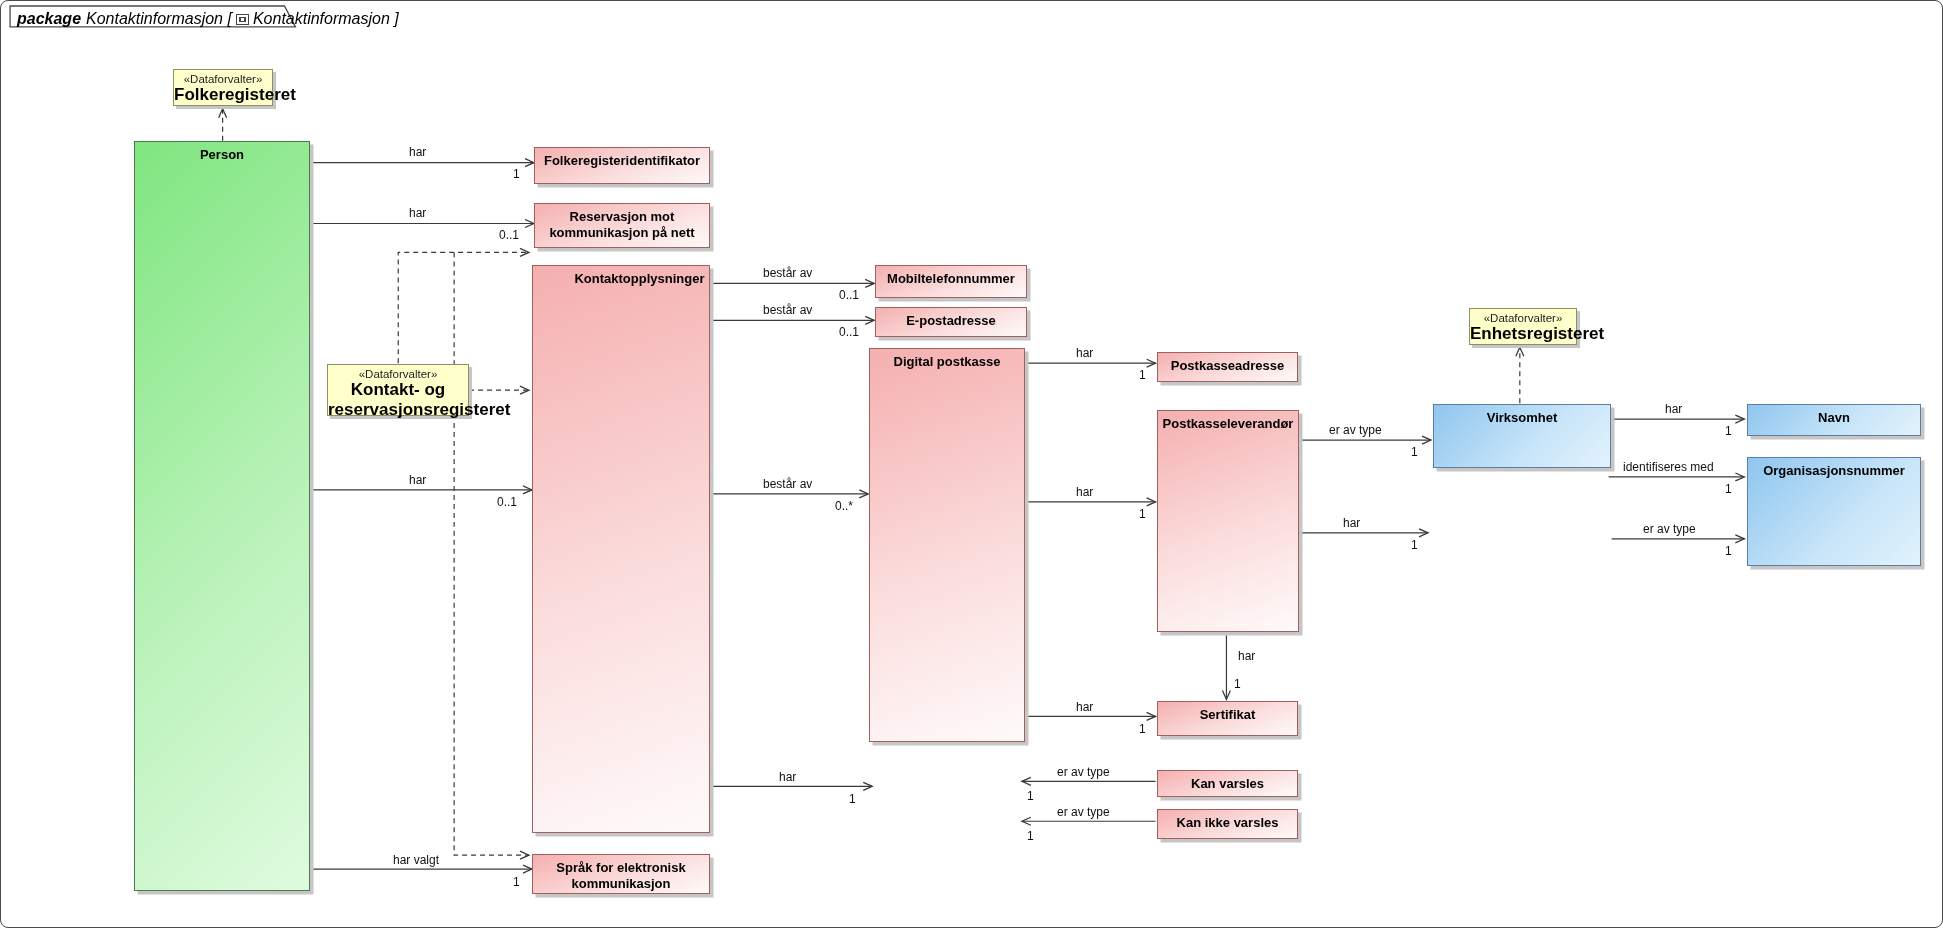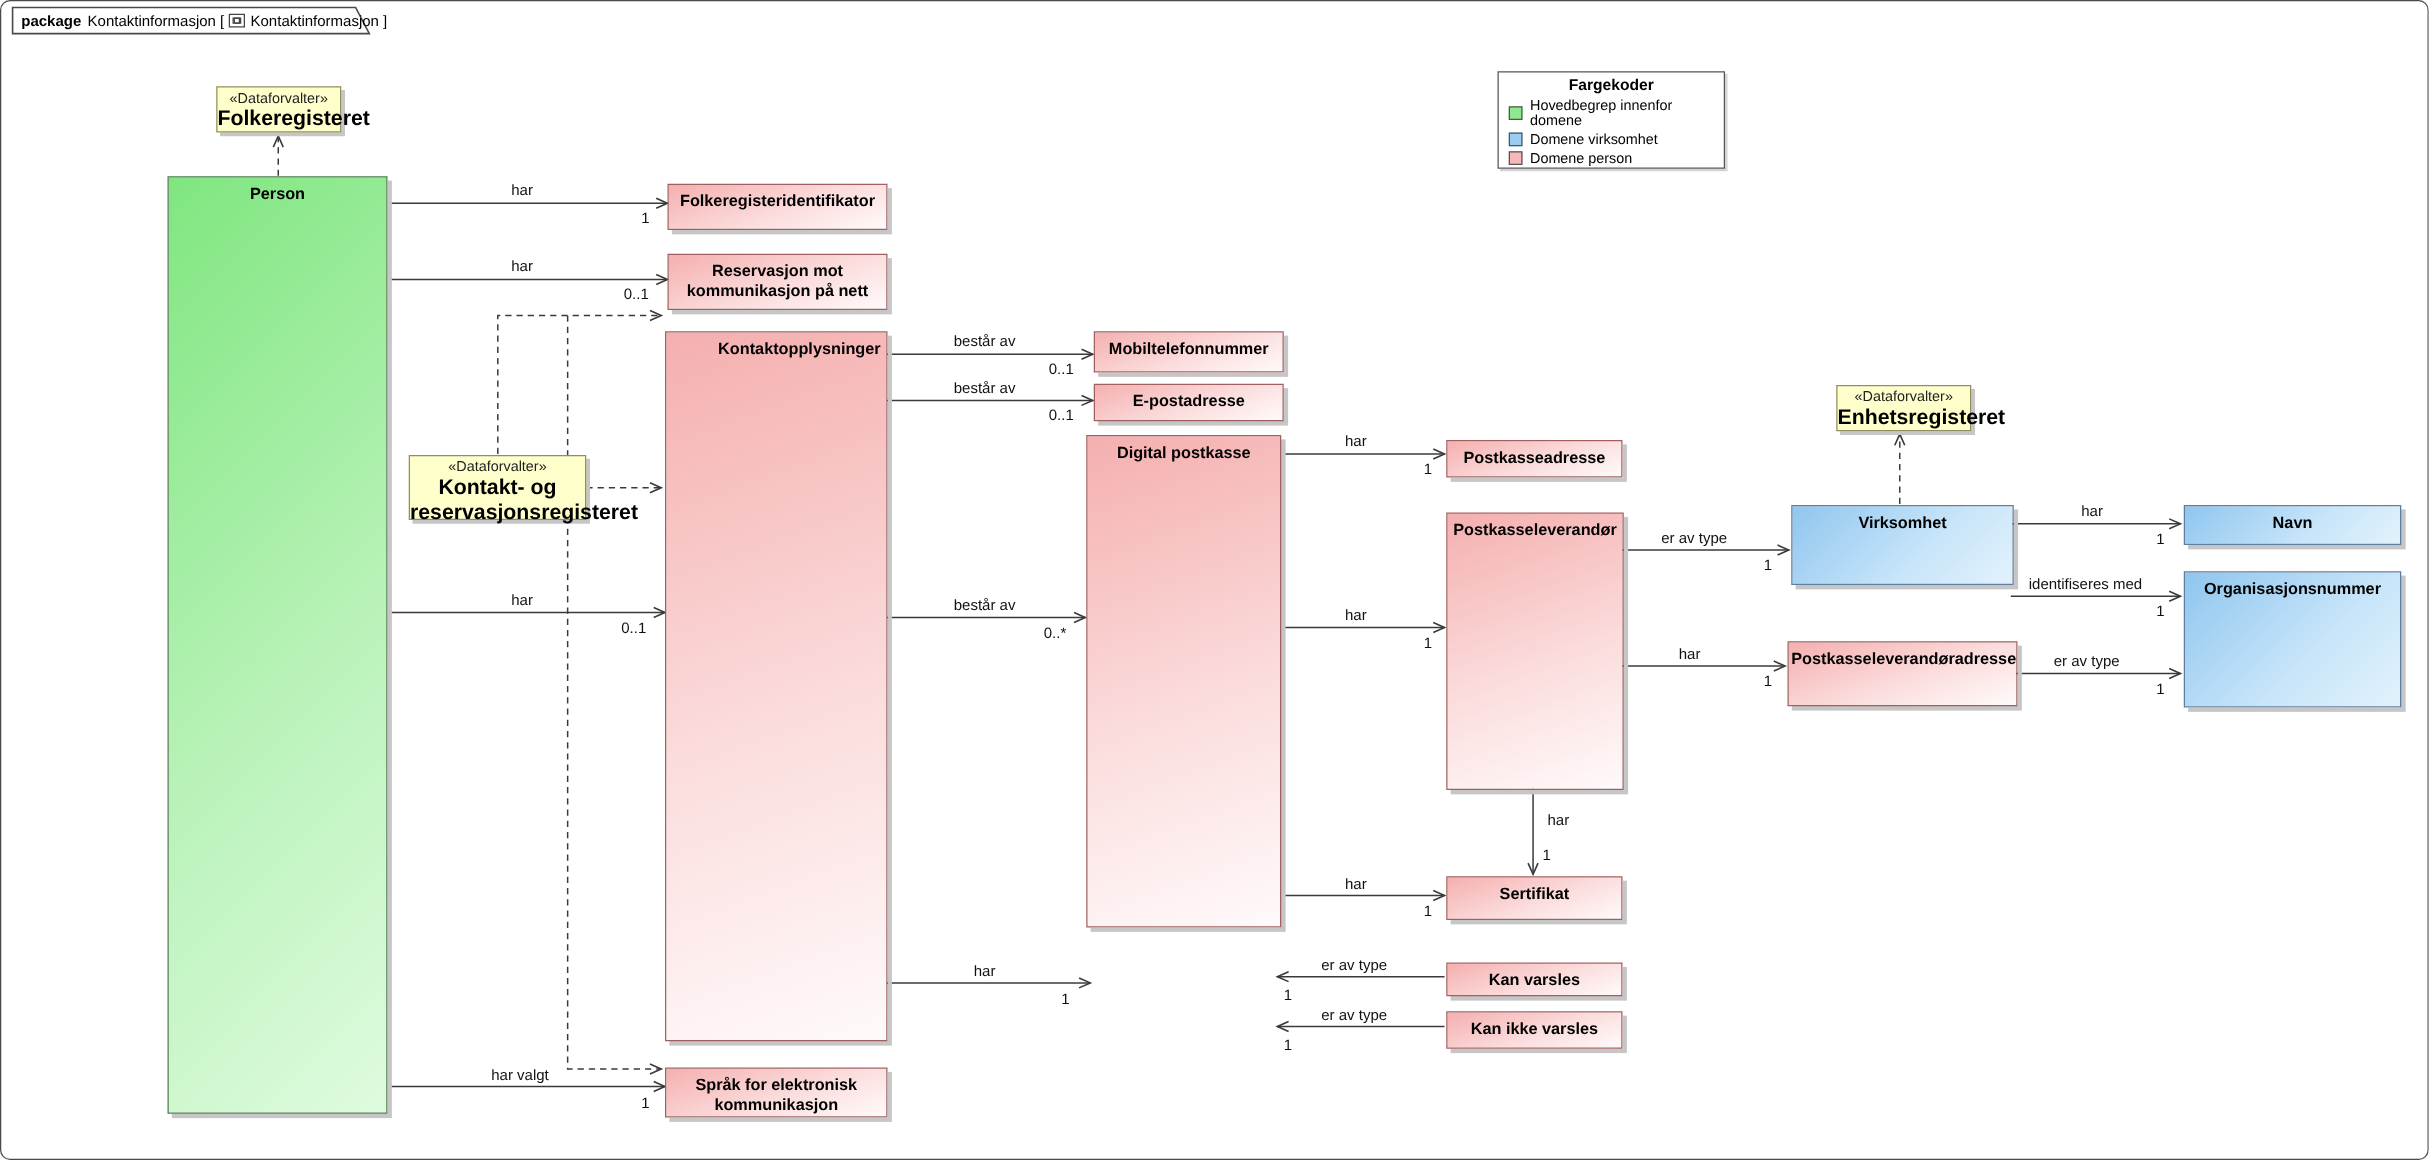--- a/index.html
+++ b/index.html
@@ -20,21 +20,21 @@
   .note .nname  { font-size:17px; font-weight:bold; line-height:1.2; color:#000; }
 
   .elabel, .emult { position:absolute; font-size:12px; color:#111; white-space:nowrap; }
 
   .legend { position:absolute; left:1197px; top:56px; width:182px; height:78px;
             background:#fff; border:1.2px solid #555; box-shadow:2px 2px 0 #d4d4d4; }
   .legend-title { font-weight:bold; font-size:12.5px; text-align:center; padding:3px 0 2px; }
   .legend-item { display:flex; align-items:center; gap:6px; padding:1.5px 8px; font-size:11.5px; }
   .swatch { width:11px; height:11px; border:1px solid #555; flex:0 0 auto; }
 
-  .tab-text { position:absolute; left:16px; top:9px; font-size:12px; white-space:nowrap; color:#000; }
+  .tab-text { position:absolute; left:16px; top:9px; font-size:16px; white-space:nowrap; color:#000;font-style:italic; }
   .kw { font-weight:bold; margin-right:5px; }
   .dicon { display:inline-block; width:13px; height:11px; border:1px solid #444;
            margin:0 4px; vertical-align:-1px; position:relative; background:#fff; }
   .dicon::before { content:""; position:absolute; left:2px; top:2px; width:4px; height:3px; border:1px solid #444; }
   .dicon::after  { content:""; position:absolute; right:2px; bottom:2px; width:4px; height:3px; border:1px solid #444; }
 </style>
 </head>
 <body>
 
 <div class="canvas">
@@ -76,35 +76,20 @@
       <polyline points="397,363 397,252 528,252" marker-end="url(#arr)"></polyline>
       <line x1="468" y1="390" x2="528" y2="390" marker-end="url(#arr)"></line>
       <polyline points="453,252 453,856 528,856" marker-end="url(#arr)"></polyline>
     </g>
   </svg>
 
   <div class="tab-text">
     <span class="kw">package</span><span>Kontaktinformasjon [</span><span class="dicon"></span><span>Kontaktinformasjon ]</span>
   </div>
 
-  <div class="legend">
-    <div class="legend-title">Fargekoder</div>
-    <div class="legend-item">
-      <span class="swatch" style="background-color: rgb(142, 232, 142);"></span>
-      <span>Hovedbegrep innenfor domene</span>
-    </div>
-    <div class="legend-item">
-      <span class="swatch" style="background-color: rgb(155, 205, 242);"></span>
-      <span>Domene virksomhet</span>
-    </div>
-    <div class="legend-item">
-      <span class="swatch" style="background-color: rgb(246, 184, 184);"></span>
-      <span>Domene person</span>
-    </div>
-  </div>
 
   <div class="note" style="left:172px;top:68px;width:100px;height:37px;">
     <div class="stereo">«Dataforvalter»</div>
     <div class="nname">Folkeregisteret</div>
   </div>
   <div class="note" style="left:326px;top:363px;width:142px;height:52px;">
     <div class="stereo">«Dataforvalter»</div>
     <div class="nname">Kontakt- og reservasjonsregisteret</div>
   </div>
   <div class="note" style="left:1468px;top:307px;width:108px;height:37px;">
@@ -153,23 +138,20 @@
   </div>
   <div class="node blue" style="left:1432px;top:403px;width:178px;height:64px;">
     <span class="nlabel">Virksomhet</span>
   </div>
   <div class="node blue" style="left:1746px;top:403px;width:174px;height:32px;">
     <span class="nlabel">Navn</span>
   </div>
   <div class="node blue" style="left:1746px;top:456px;width:174px;height:109px;text-align:center;">
     <span class="nlabel">Organisasjonsnummer</span>
   </div>
-  <div class="node pink" style="left:1429px;top:512px;width:184px;height:52px;">
-    <span class="nlabel">Postkasseleverandøradresse</span>
-  </div>
 
   <div class="elabel" style="left:408px;top:144px;">har</div>
   <div class="emult" style="left:512px;top:166px;">1</div>
 
   <div class="elabel" style="left:408px;top:205px;">har</div>
   <div class="emult" style="left:498px;top:227px;">0..1</div>
 
   <div class="elabel" style="left:408px;top:472px;">har</div>
   <div class="emult" style="left:496px;top:494px;">0..1</div>
 

